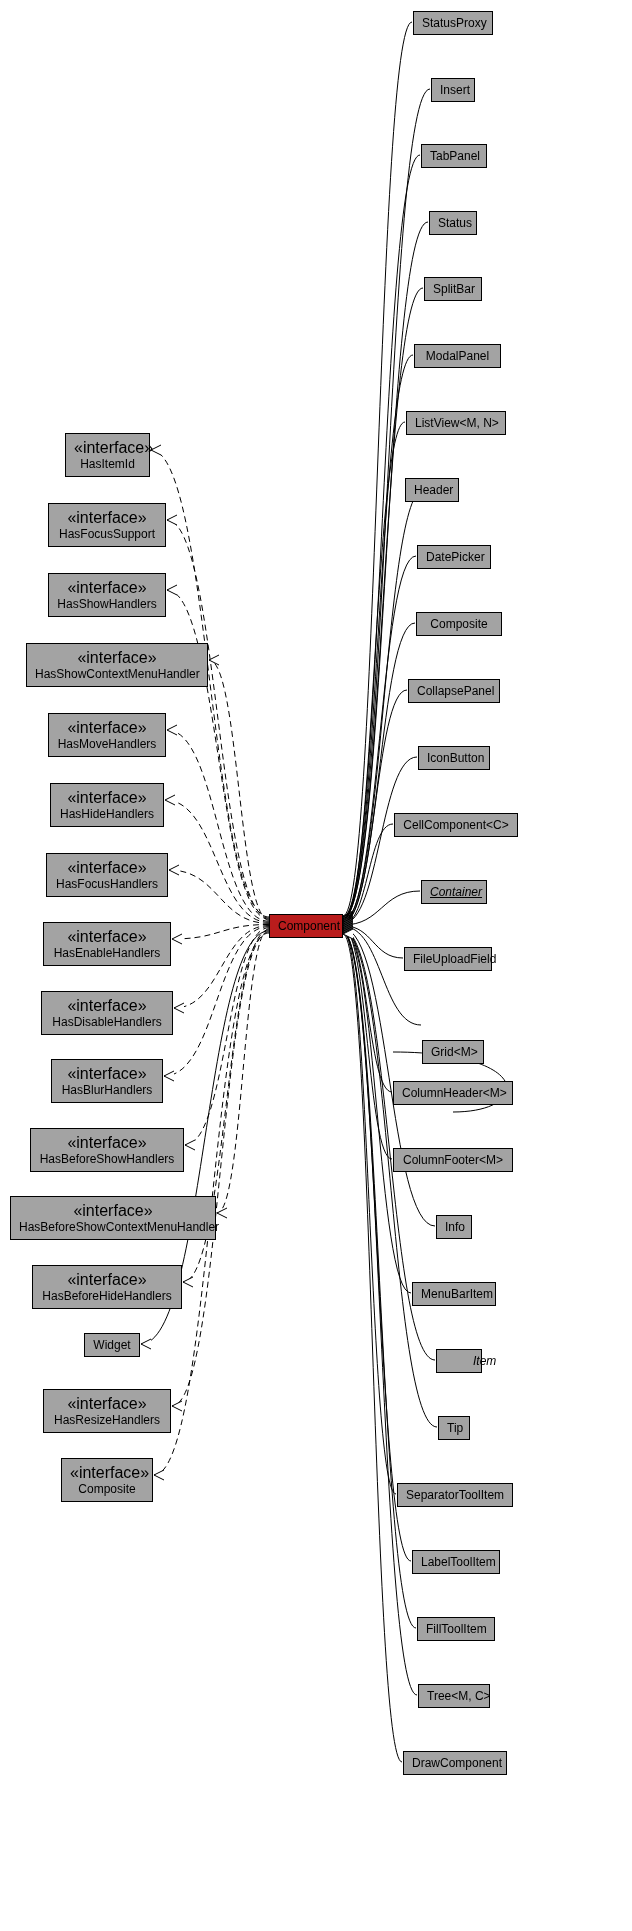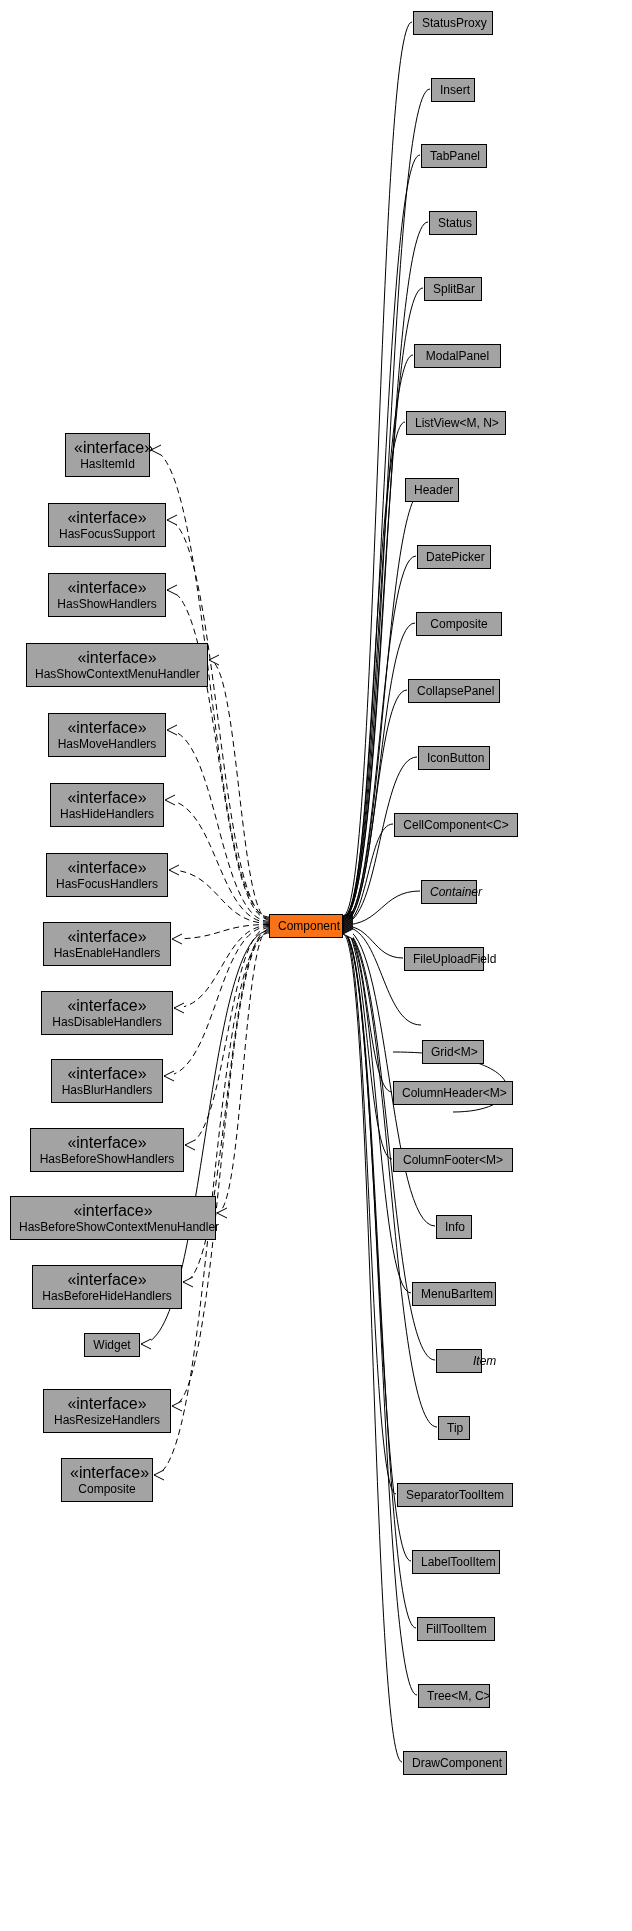--- a/index.html
+++ b/index.html
@@ -15,21 +15,21 @@
     position: absolute;
     border: 1px solid #000;
     background: #a3a3a3;
     text-align: center;
     padding: 4px 8px;
     box-sizing: border-box;
     line-height: 1.2;
     white-space: nowrap;
   }
   .center-node {
-    background: #f97316;
+    background: #b91c1c;
   }
   .stereotype {
     display: block;
     font-size: 16px;
   }
   .name {
     display: block;
   }
   .italic .name {
     font-style: italic;
@@ -201,24 +201,24 @@
     </div>
     <div class="node " style="left: 408px; top: 679px; width: 92px;">
       <span class="name">CollapsePanel</span>
     </div>
     <div class="node " style="left: 418px; top: 746px; width: 72px;">
       <span class="name">IconButton</span>
     </div>
     <div class="node " style="left: 394px; top: 813px; width: 124px;">
       <span class="name">CellComponent&lt;C&gt;</span>
     </div>
-    <div class="node  italic" style="left: 421px; top: 880px; width: 56px;">
+    <div class="node  italic" style="left: 421px; top: 880px; width: 66px; text-decoration: underline;">
       <span class="name">Container</span>
     </div>
-    <div class="node " style="left: 404px; top: 947px; width: 80px;">
+    <div class="node " style="left: 404px; top: 947px; width: 88px;">
       <span class="name">FileUploadField</span>
     </div>
     <div class="node " style="left: 422px; top: 1014px; width: 62px; margin-top: 26px;">
       <span class="name">Grid&lt;M&gt;</span>
     </div>
     <div class="node " style="left: 393px; top: 1081px; width: 120px;">
       <span class="name">ColumnHeader&lt;M&gt;</span>
     </div>
     <div class="node " style="left: 393px; top: 1148px; width: 120px;">
       <span class="name">ColumnFooter&lt;M&gt;</span>

